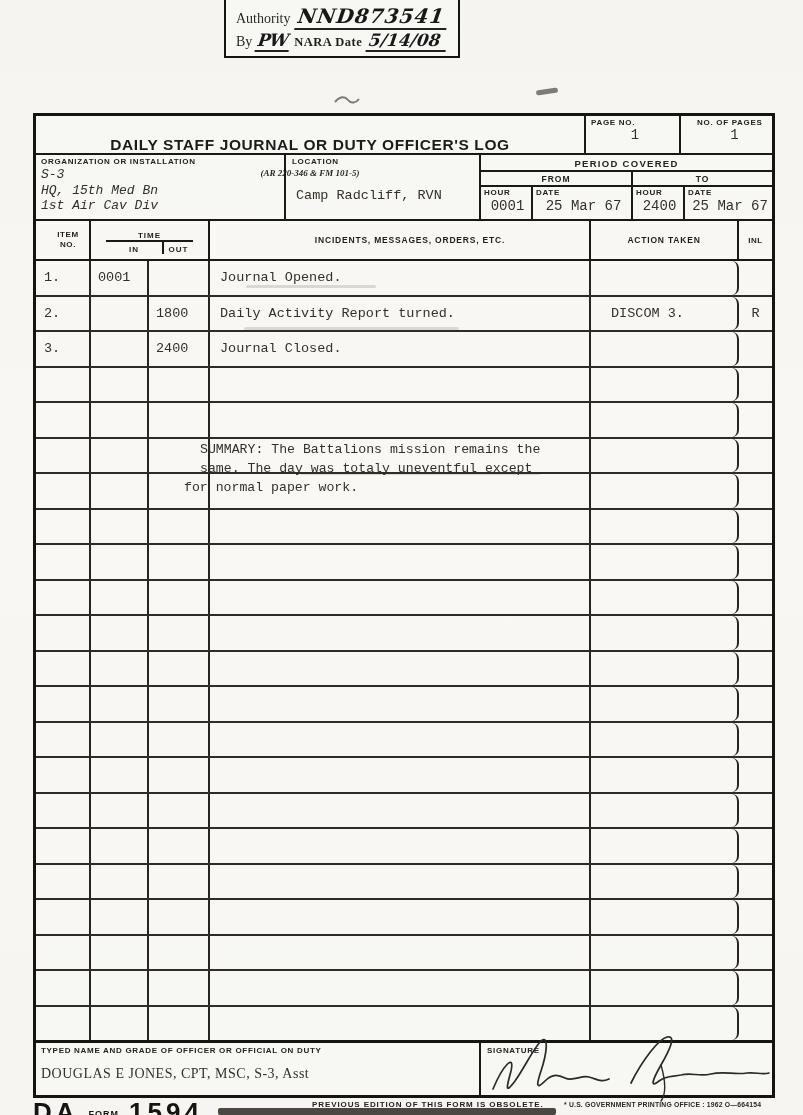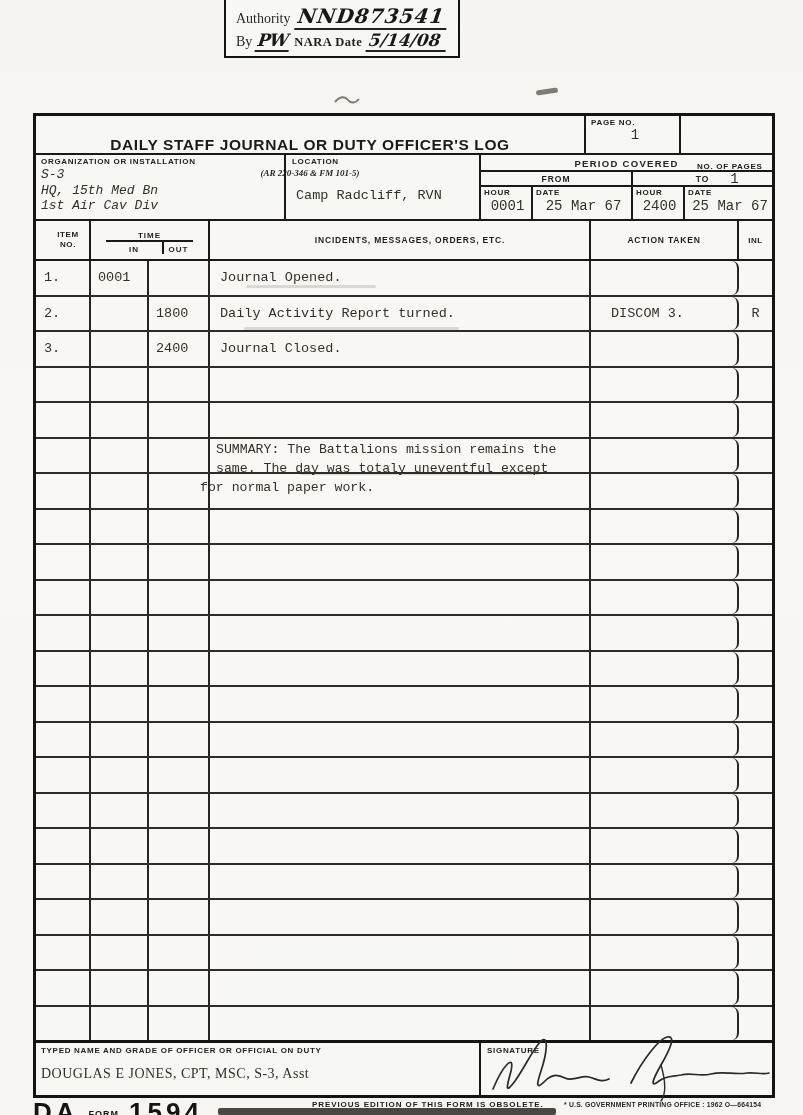--- a/index.html
+++ b/index.html
@@ -36,21 +36,21 @@
     border:3px solid #151412;box-sizing:border-box;background:rgba(255,255,255,.2);
   }
   .form-box *{box-sizing:border-box;}
   .lab{font-size:8px;font-weight:bold;letter-spacing:.7px;color:#232220;}
   
   .row-title{position:absolute;left:0;top:0;width:100%;height:39px;display:flex;border-bottom:2px solid #1a1917;}
   .cell-title{flex:0 0 550px;border-right:2px solid #1a1917;text-align:center;padding-top:20px;}
   .form-title{font-size:15.5px;font-weight:bold;letter-spacing:.6px;color:#1c1b19;}
   .form-subtitle{font-family:"Liberation Serif",serif;font-style:italic;font-weight:bold;font-size:9px;color:#2b2927;margin-top:14px;}
   .cell-pageno{flex:0 0 95px;border-right:2px solid #1a1917;padding:2px 0 0 5px;}
-  .cell-pages{flex:1;padding:2px 0 0 16px;margin-top:44px;}
+  .cell-pages{flex:1;padding:2px 0 0 16px;}
   .pg-val{font-family:"Liberation Mono","DejaVu Sans Mono",monospace;font-size:14px;color:#343028;text-align:center;margin-top:0px;}
   
   .row-org{position:absolute;left:0;top:39px;width:100%;height:66px;display:flex;border-bottom:2px solid #1a1917;}
   .cell-org{flex:0 0 250px;border-right:2px solid #1a1917;padding:2px 0 0 5px;}
   .org-lines{font-family:"Liberation Mono","DejaVu Sans Mono",monospace;font-size:13px;line-height:15.5px;color:#343028;margin-top:1px;font-style:italic;}
   .cell-loc{flex:0 0 195px;border-right:2px solid #1a1917;padding:2px 0 0 6px;}
   .loc-val{font-family:"Liberation Mono","DejaVu Sans Mono",monospace;font-size:13.5px;color:#343028;margin-top:22px;margin-left:4px;}
   .cell-period{flex:1;display:flex;flex-direction:column;}
   .pc-label{height:17px;border-bottom:2px solid #1a1917;text-align:center;font-size:9.5px;font-weight:bold;letter-spacing:1.3px;color:#232220;padding-top:3px;}
   .pc-fromto{height:15px;border-bottom:2px solid #1a1917;display:flex;}
@@ -79,21 +79,21 @@
   .body-row:last-child{border-bottom:none;}
   .cell{border-right:2px solid #262522;font-family:"Liberation Mono","DejaVu Sans Mono",monospace;font-size:13.5px;color:#343028;padding-top:9px;overflow:hidden;white-space:nowrap;}
   .col-item{flex:0 0 55px;padding-left:8px;}
   .col-in{flex:0 0 58px;padding-left:7px;}
   .col-out{flex:0 0 61px;padding-left:7px;}
   .col-inc{flex:0 0 381px;padding-left:10px;}
   .col-act{flex:0 0 148px;padding-left:20px;border-radius:7px;}
   .col-inl{flex:1;border-right:none;text-align:center;padding-left:0;}
   
   .summary{
-    position:absolute;left:164px;top:324px;width:400px;
+    position:absolute;left:148px;top:324px;width:400px;
     font-family:"Liberation Mono","DejaVu Sans Mono",monospace;
     font-size:13.2px;line-height:19px;color:#343028;white-space:nowrap;
   }
   .summary .ind{padding-left:16px;}
   
   .row-bottom{position:absolute;left:0;top:924px;width:100%;height:58px;display:flex;border-top:3px solid #151412;}
   .cell-typed{flex:0 0 445px;border-right:2px solid #1a1917;padding:3px 0 0 5px;}
   .typed-val{font-family:Liberation Serif, serif;font-size:14px;color:#343028;margin-top:11px;letter-spacing:.5px;}
   .cell-sig{flex:1;position:relative;padding:3px 0 0 6px;}
   .sig-svg{position:absolute;left:8px;top:-12px;width:286px;height:72px;overflow:visible;}

